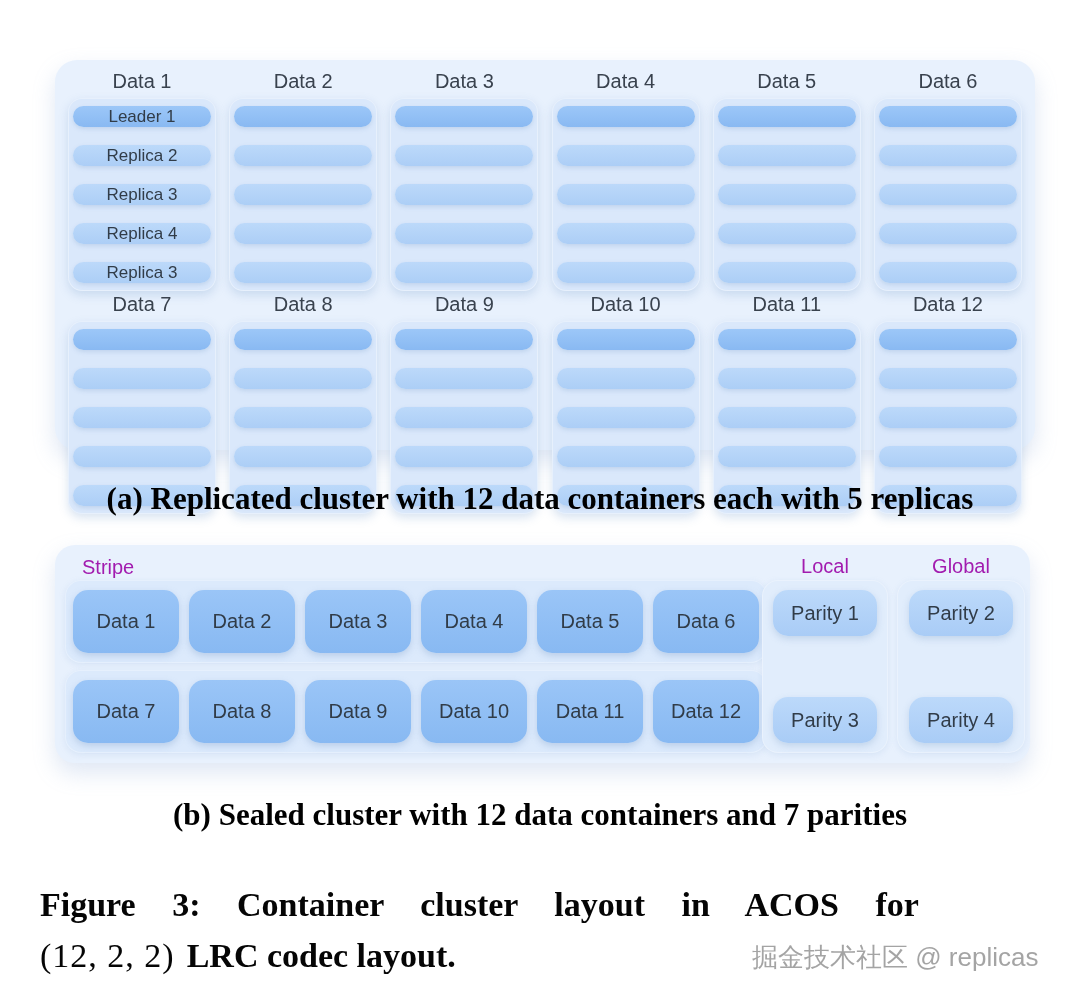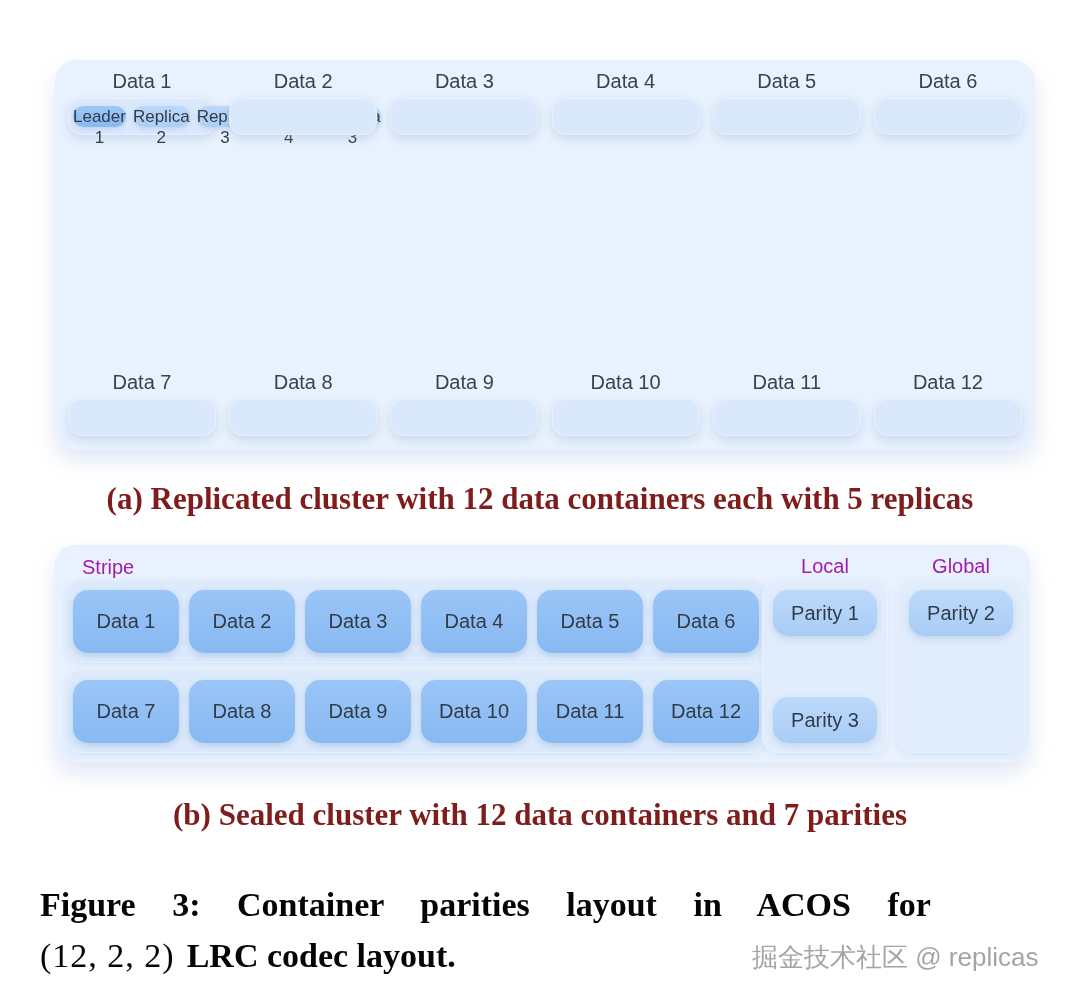--- a/index.html
+++ b/index.html
@@ -22,21 +22,21 @@
   }
   .container-group{display:flex;flex-direction:column;align-items:center;}
   .container-title{
     height:26px;line-height:26px;margin-bottom:4px;
     font-size:20px;color:#39424E;
   }
   .card{
     width:148px;box-sizing:border-box;
     background:#DAE8FB;border-radius:14px;
     padding:8px 5px;
-    display:flex;flex-direction:row;gap:7px;
+    display:flex;flex-direction:column;gap:18px;
     box-shadow:0 4px 10px rgba(130,165,210,.30), inset 0 0 0 1px rgba(255,255,255,.35);
   }
   .bar{
     height:21px;border-radius:11px;
     background:linear-gradient(180deg,#BCD9FA,#ACCEF6);
     box-shadow:0 2px 4px rgba(125,160,205,.28);
     font-size:17px;line-height:21px;color:#313C48;
     text-align:center;font-weight:500;
   }
   .bar.leader{background:linear-gradient(180deg,#9CC7F8,#89B9F2);}
@@ -81,21 +81,21 @@
     background:linear-gradient(180deg,#BCD9FA,#A9CCF6);
     box-shadow:0 3px 7px rgba(120,155,200,.30);
     display:flex;align-items:center;justify-content:center;
     font-size:20px;color:#313C48;font-weight:500;
   }
 
   
   .caption{
     position:absolute;left:0;width:1080px;text-align:center;
     font-family:"Liberation Serif",serif;font-weight:bold;
-    font-size:31px;color:#7f1d1d;white-space:nowrap;
+    font-size:31px;color:#000000;white-space:nowrap;
   }
   .caption-a{top:481px;}
   .caption-b{top:797px;}
   .figure-caption{
     position:absolute;left:40px;top:882px;width:1005px;
     font-family:"Liberation Serif",serif;color:#050505;
   }
   .fig-line1{
     font-size:34px;font-weight:bold;white-space:nowrap;
     word-spacing:28px;line-height:46px;
@@ -270,25 +270,26 @@
       <div class="data-box">Data 10</div>
       <div class="data-box">Data 11</div>
       <div class="data-box">Data 12</div>
     </div>
   <div class="side-col local-col">
       <div class="parity-box">Parity 1</div>
       <div class="parity-box">Parity 3</div>
     </div>
   <div class="side-col global-col">
       <div class="parity-box">Parity 2</div>
+      <div class="parity-box">Parity 4</div>
     </div>
 </div>
 
 <div class="caption caption-b">(b) Sealed cluster with 12 data containers and 7 parities</div>
 
 <div class="figure-caption">
-  <div class="fig-line1">Figure 3: Container parities layout in ACOS for</div>
+  <div class="fig-line1">Figure 3: Container cluster layout in ACOS for</div>
   <div class="fig-line2">
     <span class="math">(12, 2, 2)</span><span class="bold">LRC codec layout.</span>
   </div>
 </div>
 
 <div class="watermark">掘金技术社区 @ replicas</div>
 
 </body></html>

